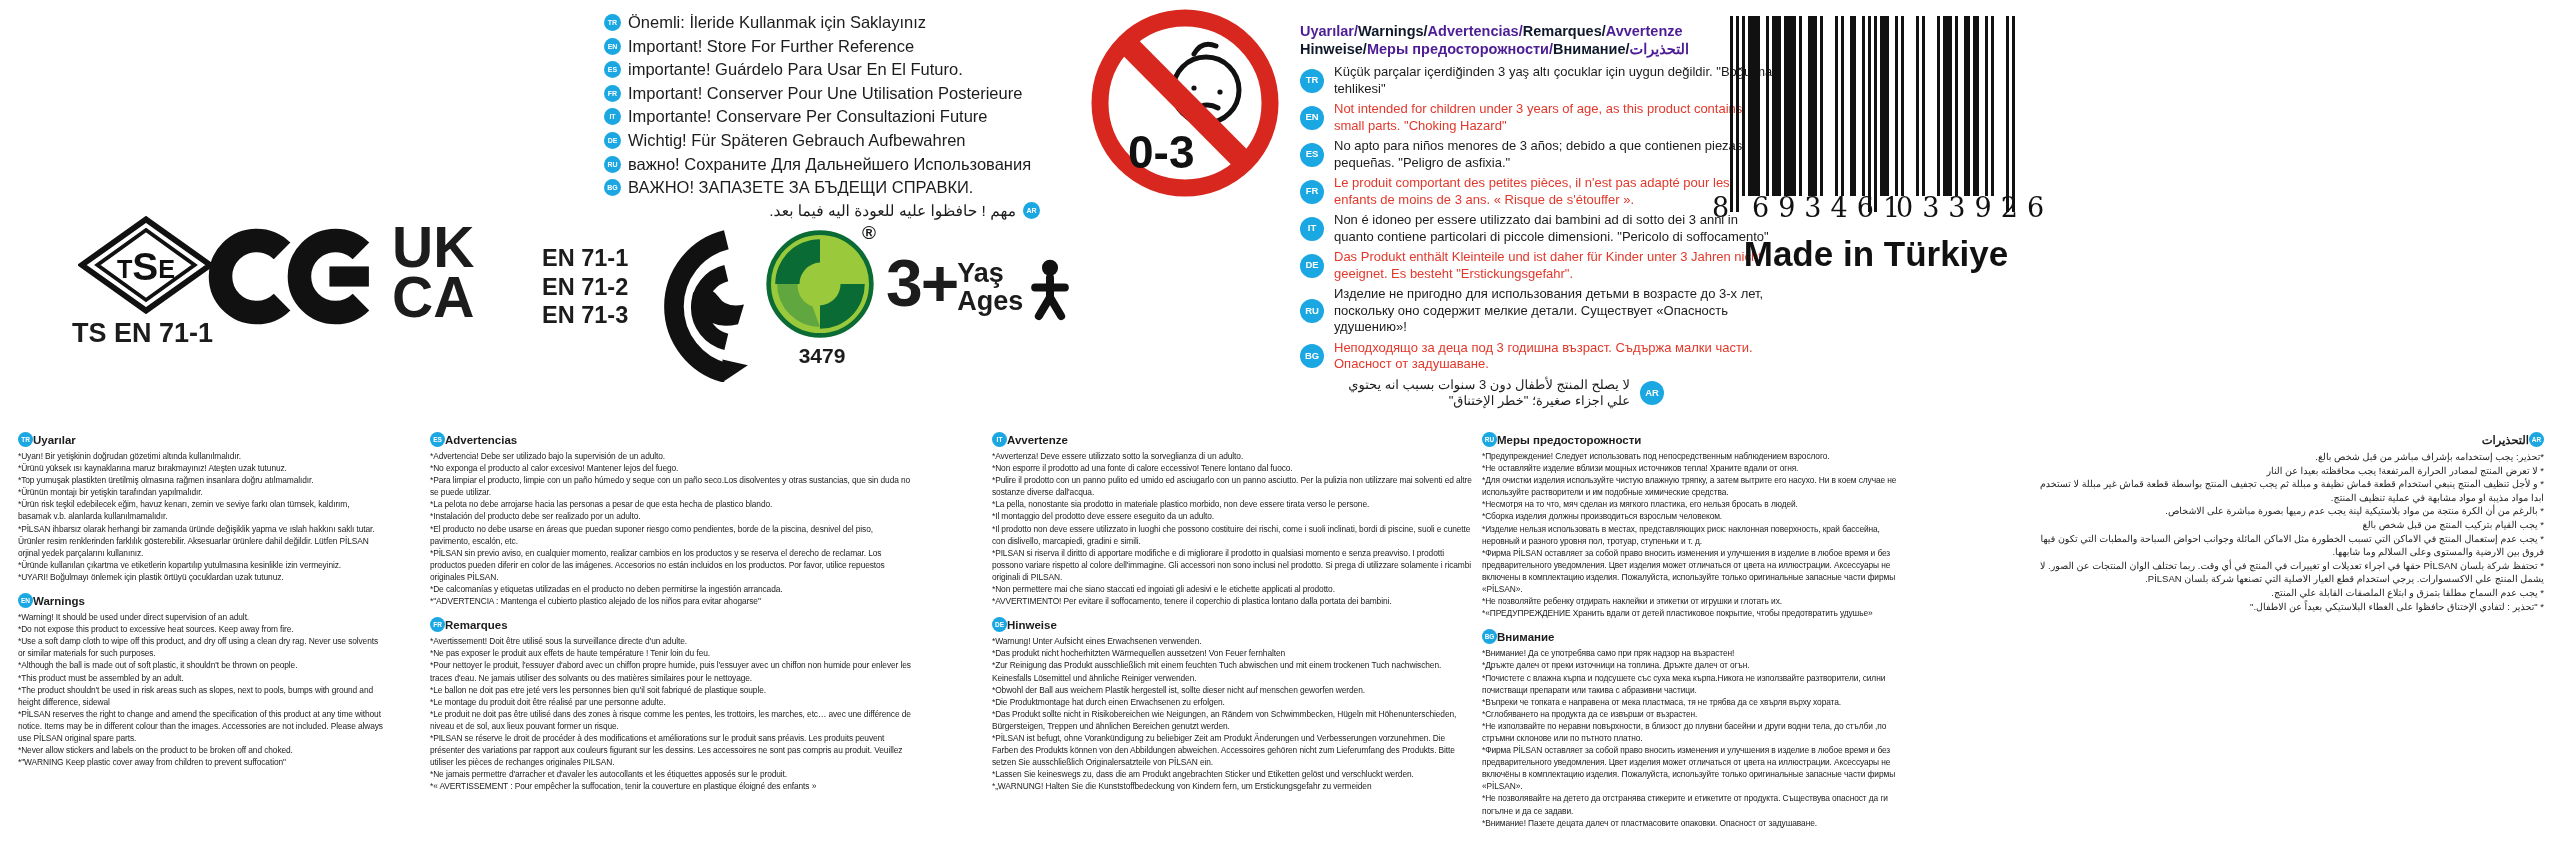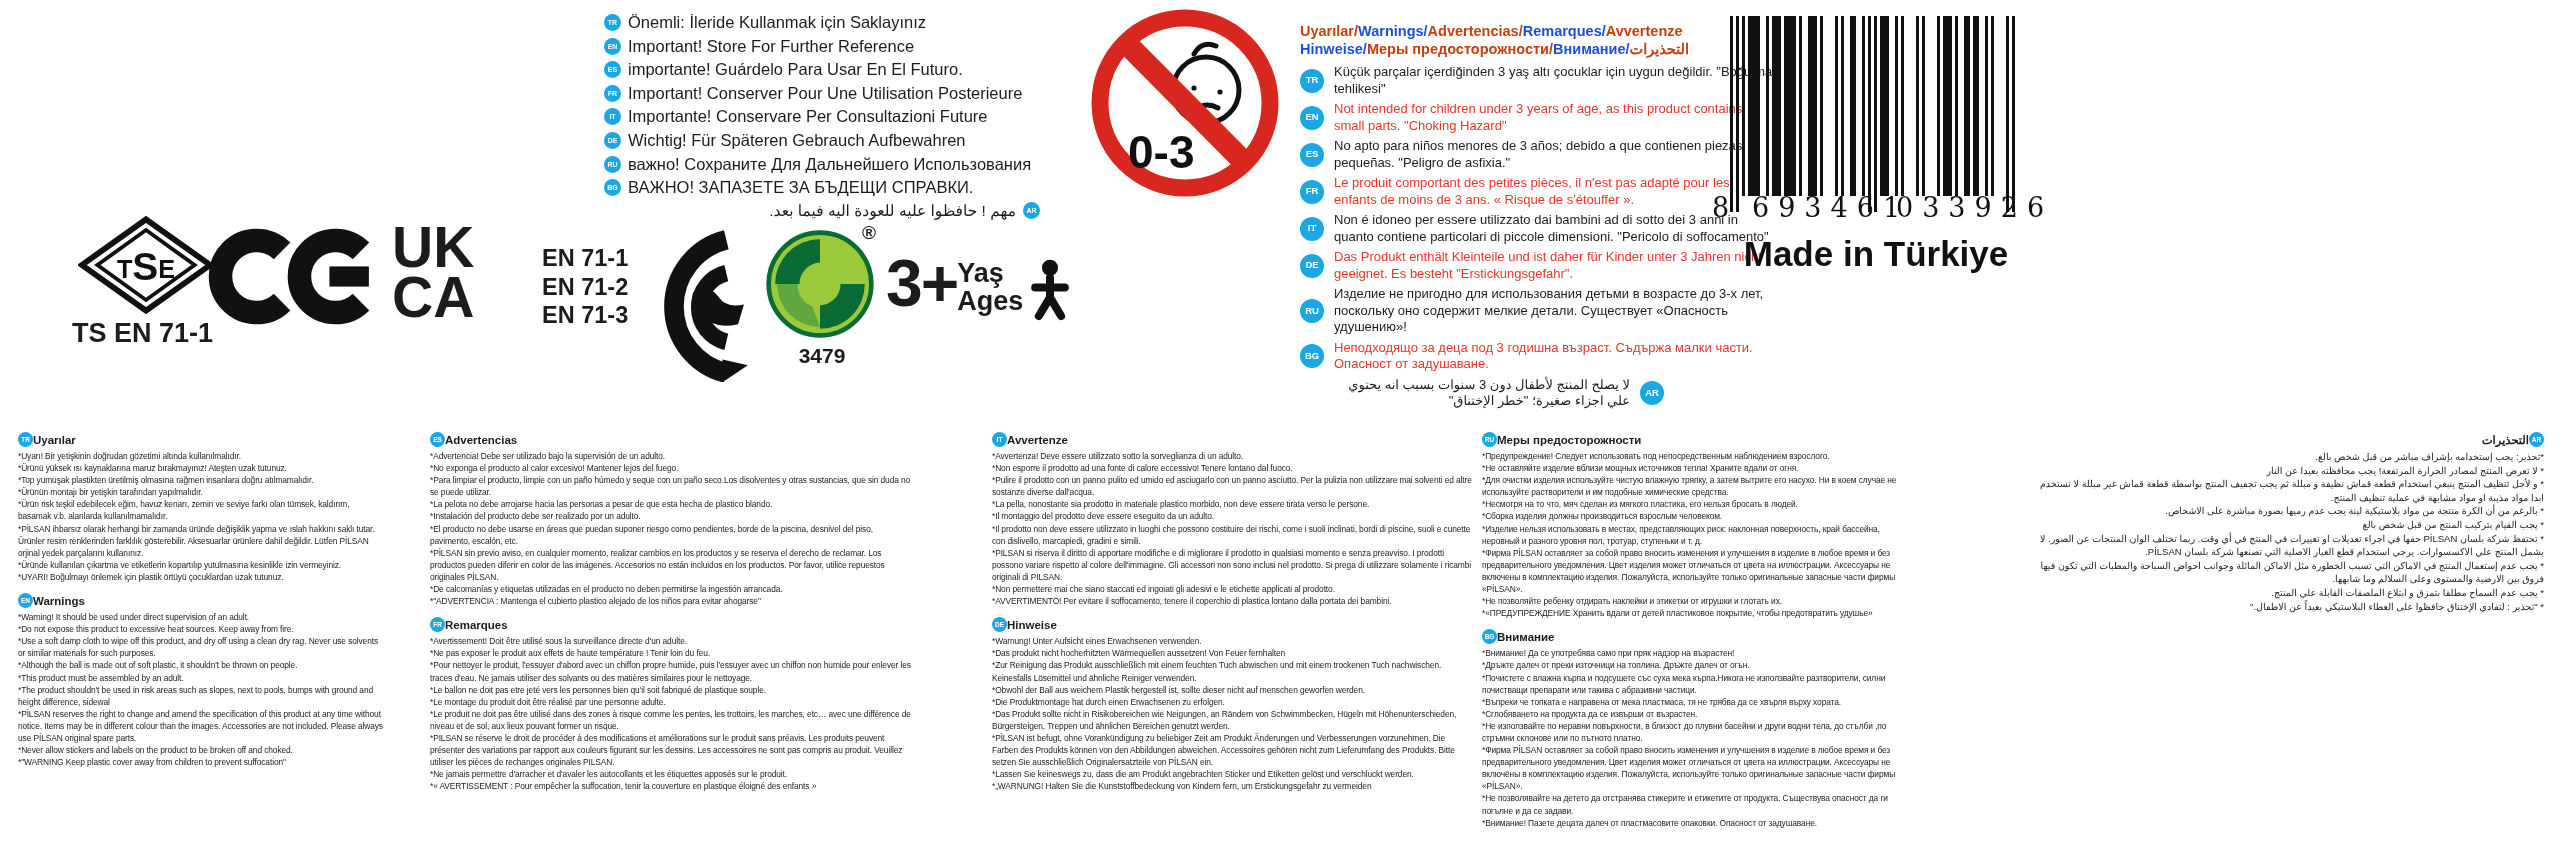--- a/index.html
+++ b/index.html
@@ -18,21 +18,21 @@
   .ref-row .ref-text{font-size:16.5px;white-space:nowrap;}
   .ref-row.rtl{flex-direction:row-reverse;}
   .ref-row.rtl .ref-text{direction:rtl;font-size:15.5px;}
 
   
   #sign{position:absolute;left:1082px;top:6px;}
 
   
   #panel{position:absolute;left:1300px;top:22px;width:474px;}
   .panel-header{font-weight:bold;font-size:14.5px;line-height:18px;margin-bottom:6px;}
-  .hpart{color:#c2410c;} .hpart.red{color:#1d4ed8;text-align:center;}
+  .hpart{color:#4c1d95;} .hpart.red{color:#0f172a;text-align:center;}
   .wblock{position:relative;padding-left:34px;margin-bottom:4px;font-size:13px;line-height:16.5px;}
   .wblock .badge{position:absolute;left:0;top:50%;transform:translateY(-50%);
                  width:24px;height:24px;font-size:9.5px;}
   .wblock.red{color:#E2382B;}
   .wblock.rtl{direction:rtl;text-align:right;width:300px;margin-left:auto;margin-right:110px;
               padding-left:0;padding-right:34px;}
   .wblock.rtl .badge{left:auto;right:0;}
 
   
   #barcode-box{position:absolute;left:1712px;top:16px;width:330px;}
@@ -451,21 +451,21 @@
       <div class="sec-head">
           <span class="badge">AR</span>
           <span class="sec-title">التحذيرات</span>
         </div>
       <div>
           <div class="bline">*تحذير: يجب إستخدامه بإشراف مباشر من قبل شخص بالغ.</div>
           <div class="bline">* لا تعرض المنتج لمصادر الحرارة المرتفعة! يجب محافظته بعيدا عن النار</div>
           <div class="bline">* و لأجل تنظيف المنتج ينبغي استخدام قطعة قماش نظيفة و مبللة ثم يجب تجفيف المنتج بواسطة قطعة قماش غير مبللة لا تستخدم ابدا مواد مذيبة او مواد مشابهة في عملية تنظيف المنتج.</div>
           <div class="bline">* بالرغم من أن الكرة منتجة من مواد بلاستيكية لينة يجب عدم رميها بصورة مباشرة على الاشخاص.</div>
           <div class="bline">* يجب القيام بتركيب المنتج من قبل شخص بالغ</div>
+          <div class="bline">* يجب عدم إستعمال المنتج في الاماكن التي تسبب الخطورة مثل الاماكن المائلة وجوانب احواض السباحة والمطبات التي تكون فيها فروق بين الارضية والمستوى وعلى السلالم وما شابهها.</div>
           <div class="bline">* تحتفظ شركة بلسان PİLSAN حقها في اجراء تعديلات او تغييرات في المنتج في أي وقت. ربما تختلف الوان المنتجات عن الصور. لا يشمل المنتج علي الاكسسوارات. يرجي استخدام قطع الغيار الاصلية التي تصنعها شركة بلسان PİLSAN.</div>
-          <div class="bline">* يجب عدم إستعمال المنتج في الاماكن التي تسبب الخطورة مثل الاماكن المائلة وجوانب احواض السباحة والمطبات التي تكون فيها فروق بين الارضية والمستوى وعلى السلالم وما شابهها.</div>
           <div class="bline">* يجب عدم السماح مطلقا بتمزق و ابتلاع الملصقات القابلة علي المنتج.</div>
           <div class="bline">* "تحذير : لتفادي الإختناق حافظوا على الغطاء البلاستيكي بعيداً عن الاطفال."</div>
         </div>
     </div>
   </div>
 
 </div>
 
 </body></html>

